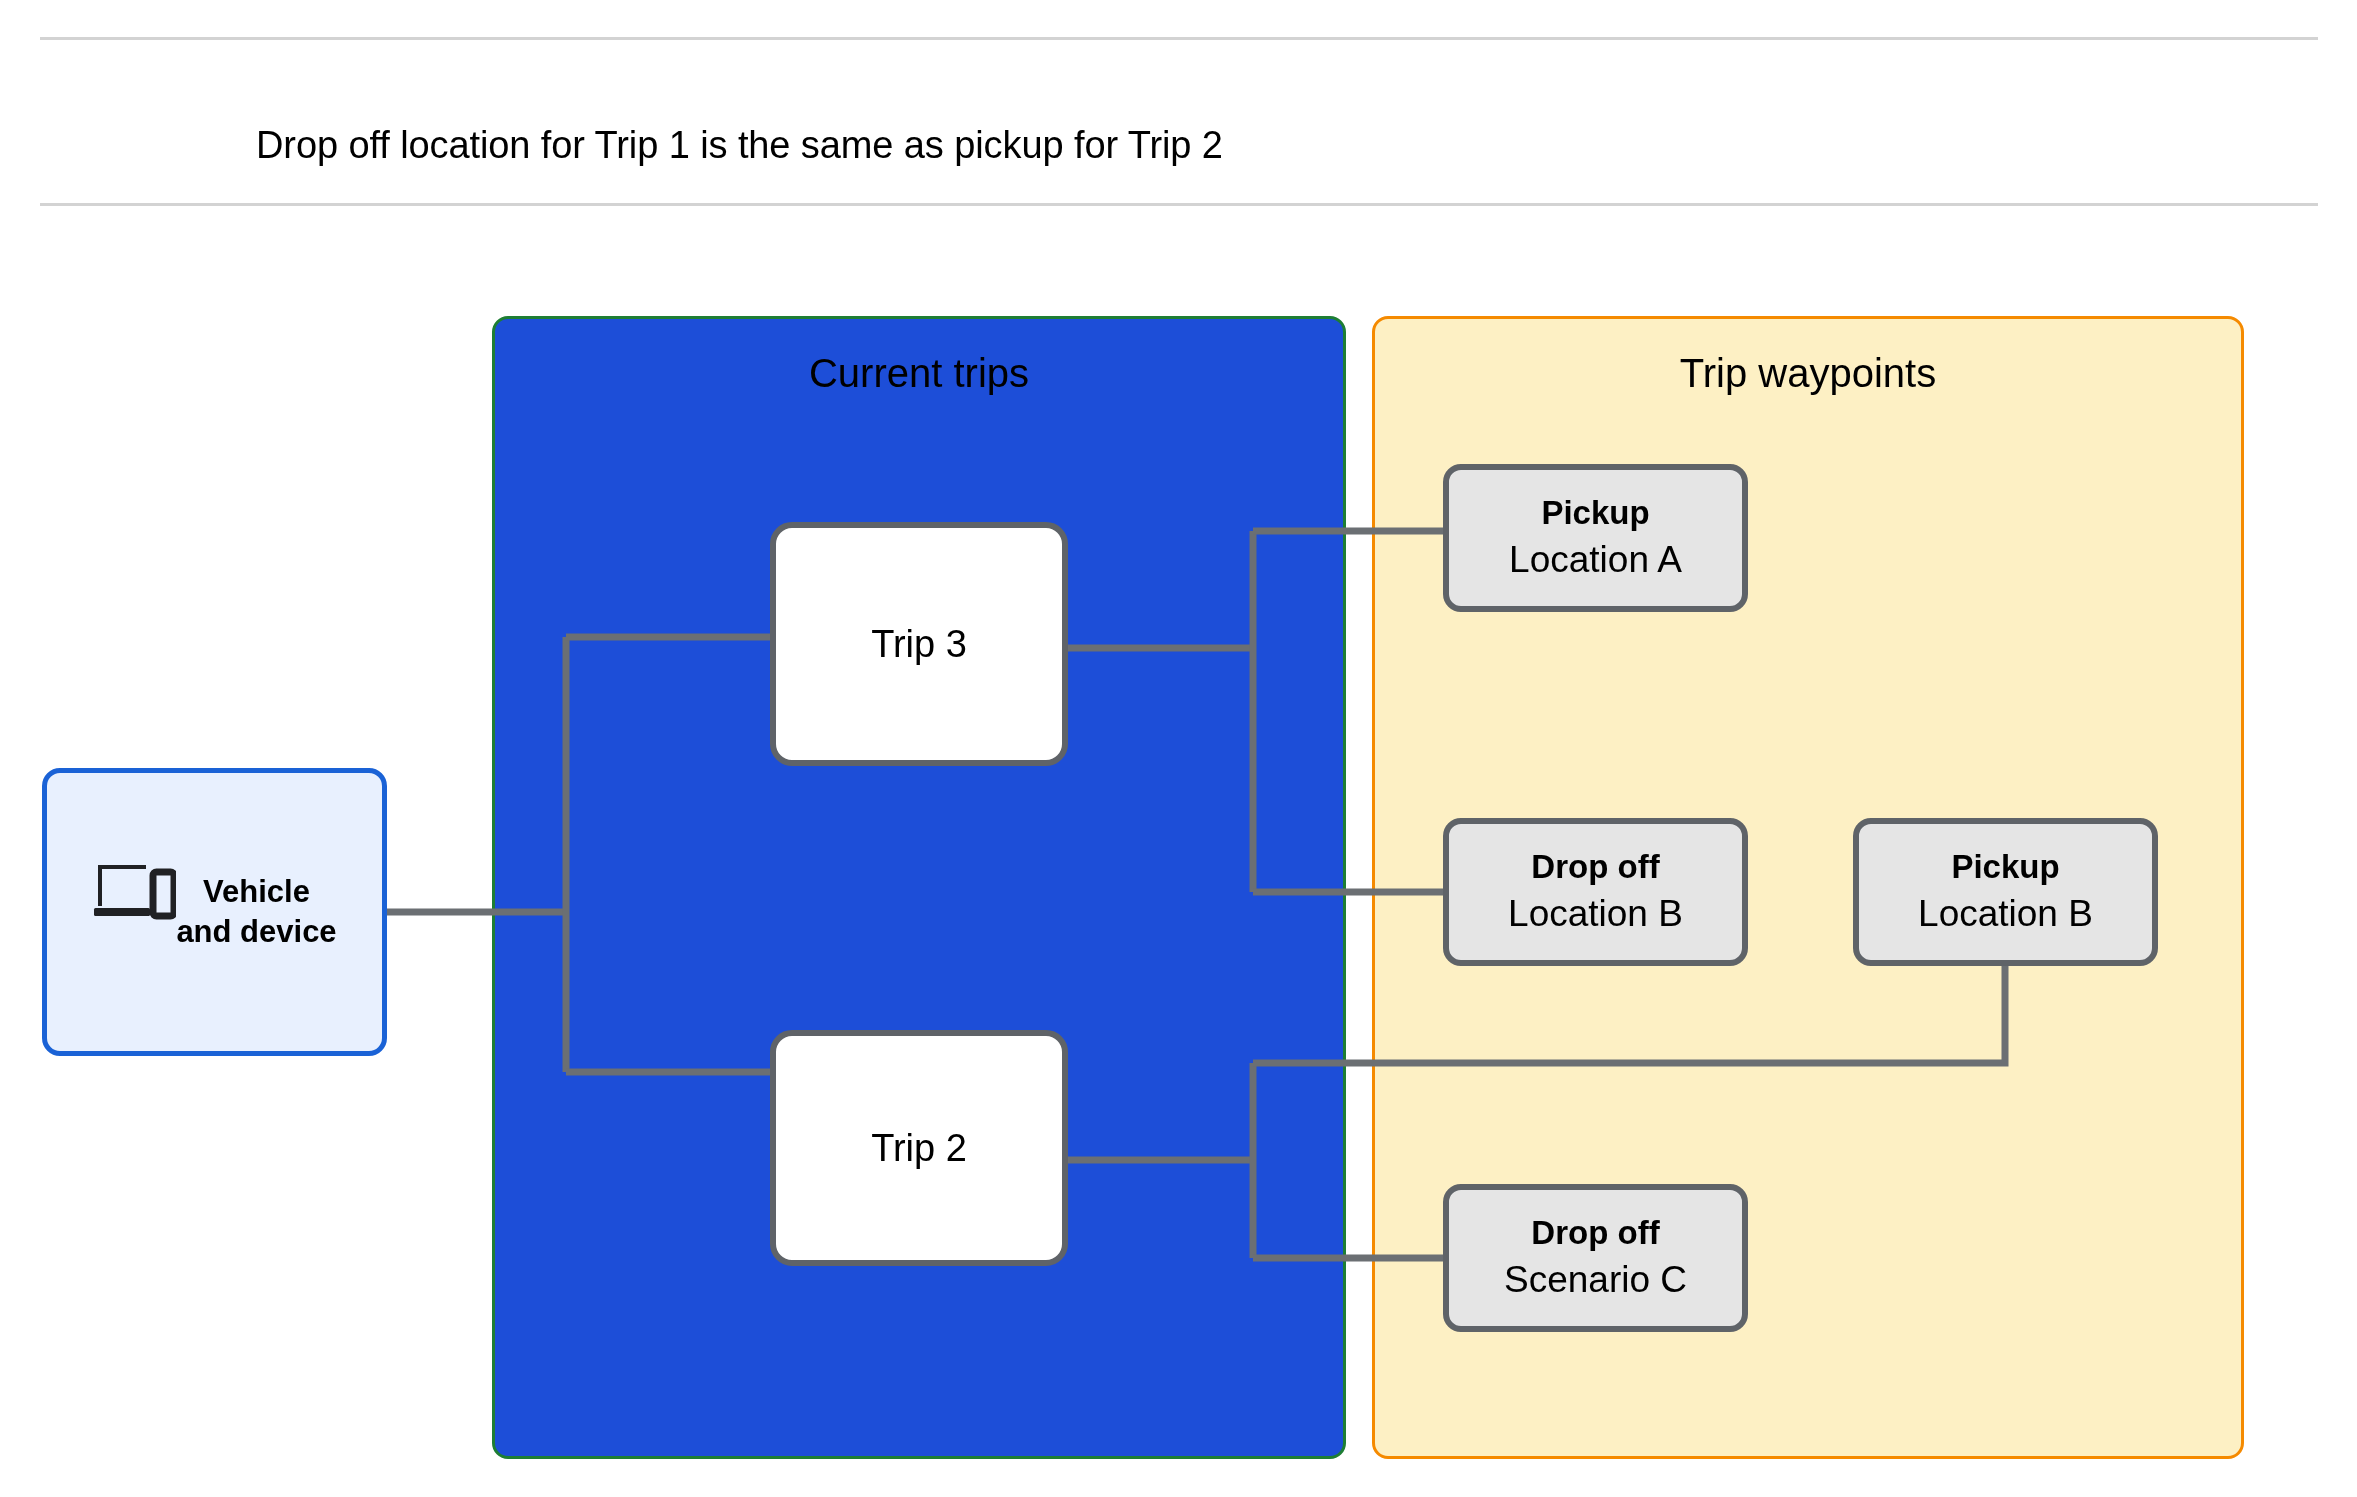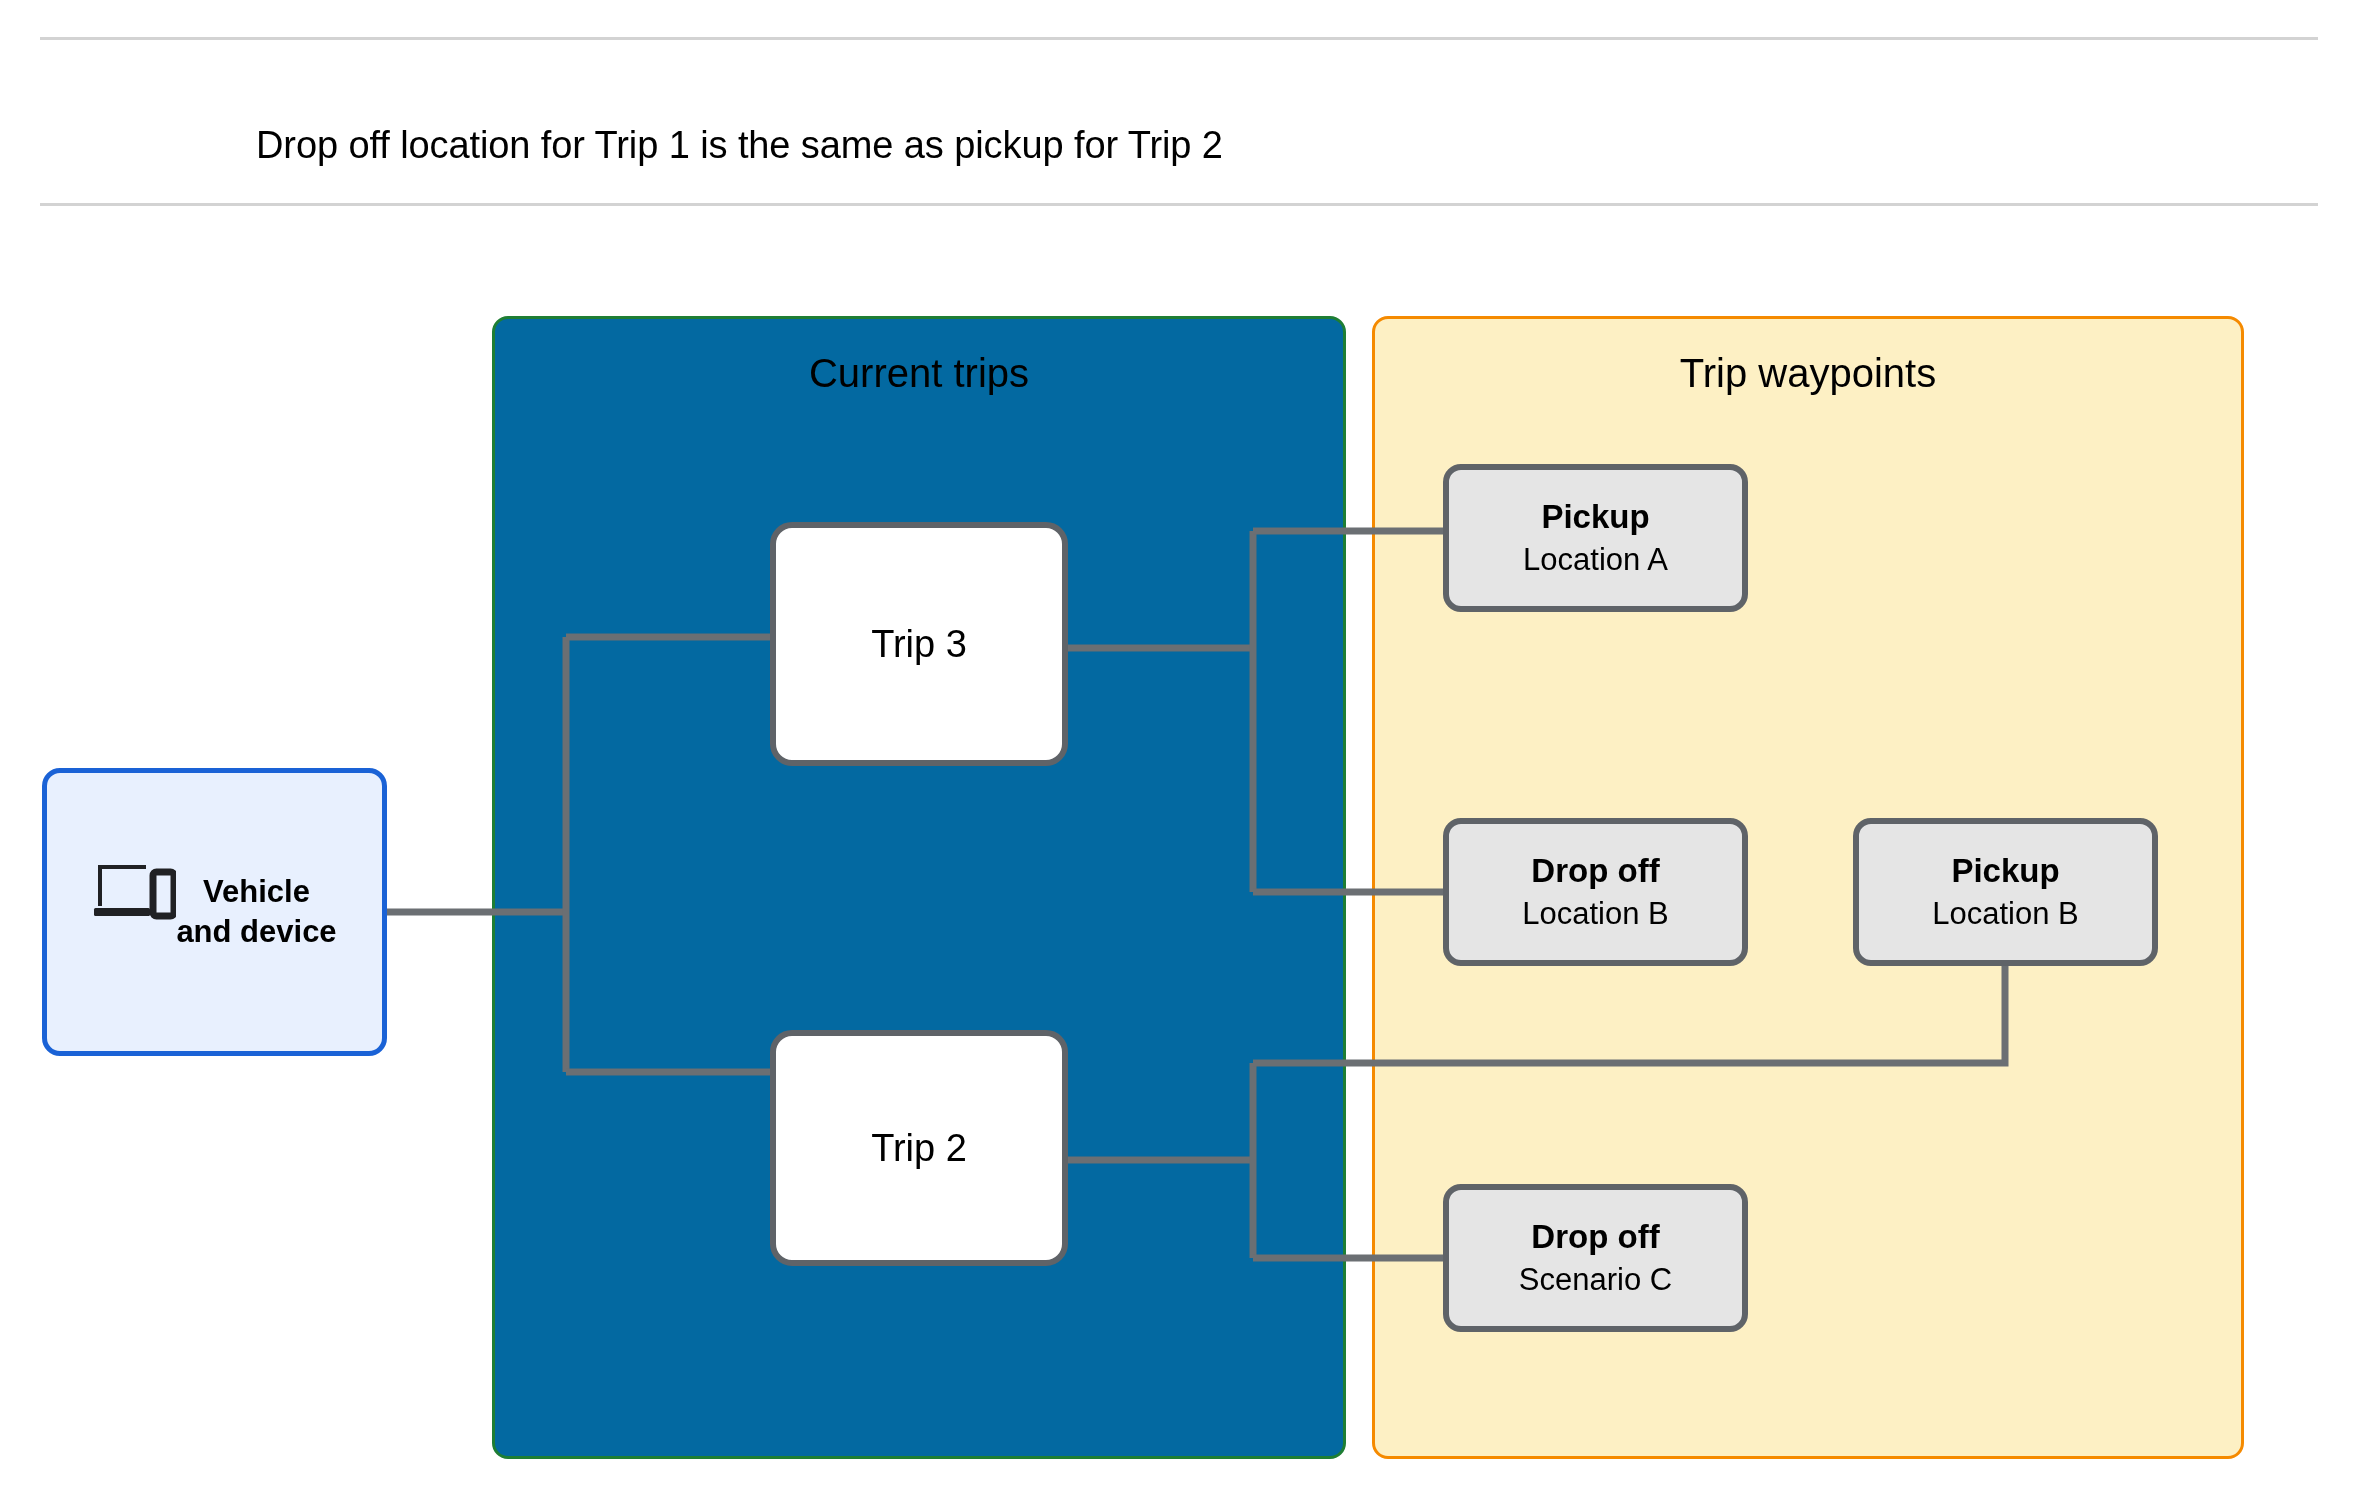--- a/index.html
+++ b/index.html
@@ -73,21 +73,21 @@
   .group-box {
     position: absolute;
     box-sizing: border-box;
     border-radius: 16px;
   }
   #group-current-trips {
     left: 492px;
     top: 316px;
     width: 854px;
     height: 1143px;
-    background: #0369a1;
+    background: #1d4ed8;
     border: 3px solid #1e7e34;
   }
   #group-trip-waypoints {
     left: 1372px;
     top: 316px;
     width: 872px;
     height: 1143px;
     background: #fdf0c4;
     border: 3px solid #f58a00;
   }
@@ -160,21 +160,21 @@
     justify-content: center;
     text-align: center;
   }
   .waypoint-title {
     font-size: 33px;
     font-weight: bold;
     color: #000000;
     line-height: 1.18;
   }
   .waypoint-location {
-    font-size: 31px;
+    font-size: 37px;
     font-weight: normal;
     color: #000000;
     line-height: 1.22;
     margin-top: 4px;
   }
   #node-pickup-a   { left: 1443px; top: 464px;  width: 305px; height: 148px; }
   #node-dropoff-b  { left: 1443px; top: 818px;  width: 305px; height: 148px; }
   #node-pickup-b   { left: 1853px; top: 818px;  width: 305px; height: 148px; }
   #node-dropoff-c  { left: 1443px; top: 1184px; width: 305px; height: 148px; }
 </style>

